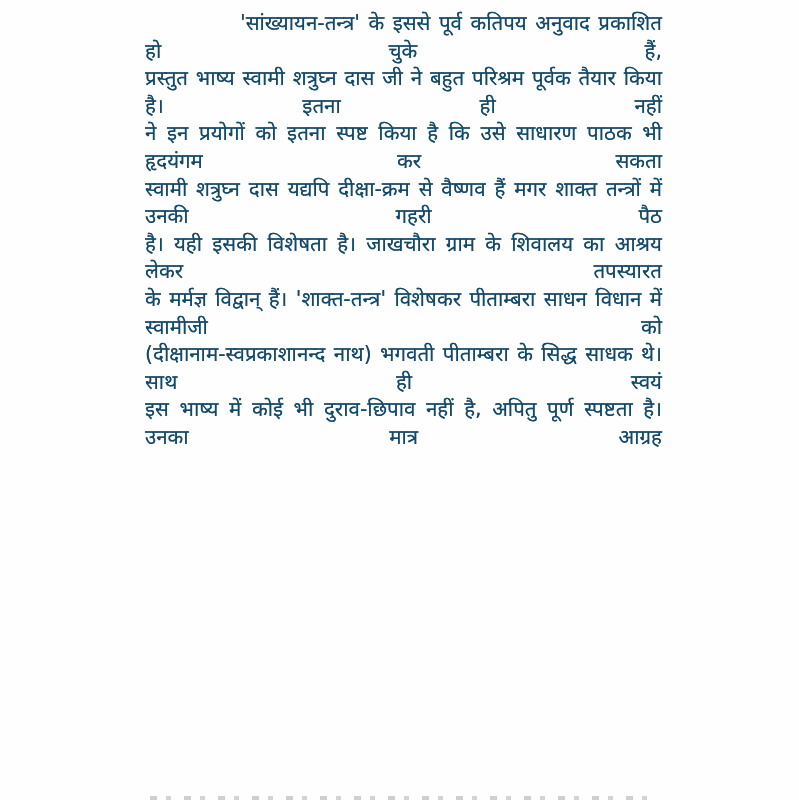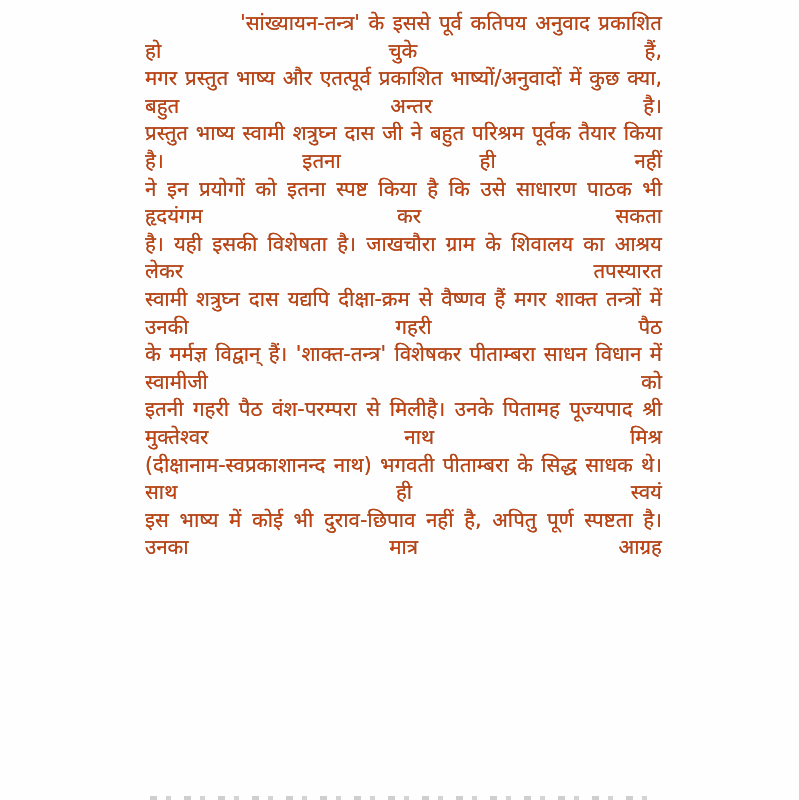--- a/index.html
+++ b/index.html
@@ -7,21 +7,21 @@
     padding: 0;
     background: #ffffff;
   }
   .page {
     position: relative;
     width: 799px;
     height: 800px;
     background: #fefefe;
     overflow: hidden;
     font-family: "DejaVu Sans", sans-serif;
-    color: #c2410c;
+    color: #0c4a6e;
   }
   .text-block {
     position: absolute;
     left: 145px;
     top: 10px;
     width: 517px;
   }
   .line {
     margin: 0;
     font-size: 20.5px;
@@ -49,27 +49,25 @@
   }
 </style>
 </head>
 <body>
 
 <div class="page">
   <div class="text-block">
 
     <div>
       <p class="line indent-lg">'सांख्यायन-तन्त्र' के इससे पूर्व कतिपय अनुवाद प्रकाशित हो चुके हैं,</p>
-      <p class="line">मगर प्रस्तुत भाष्य और एतत्पूर्व प्रकाशित भाष्यों/अनुवादों में कुछ क्या, बहुत अन्तर है।</p>
       <p class="line">प्रस्तुत भाष्य स्वामी शत्रुघ्न दास जी ने बहुत परिश्रम पूर्वक तैयार किया है। इतना ही नहीं</p>
       <p class="line">ने इन प्रयोगों को इतना स्पष्ट किया है कि उसे साधारण पाठक  भी हृदयंगम कर सकता</p>
+      <p class="line">स्वामी शत्रुघ्न दास यद्यपि दीक्षा-क्रम से वैष्णव हैं मगर शाक्त तन्त्रों में उनकी गहरी पैठ</p>
       <p class="line">है। यही इसकी विशेषता है। जाखचौरा ग्राम के शिवालय का आश्रय लेकर तपस्यारत</p>
-      <p class="line">स्वामी शत्रुघ्न दास यद्यपि दीक्षा-क्रम से वैष्णव हैं मगर शाक्त तन्त्रों में उनकी गहरी पैठ</p>
       <p class="line">के मर्मज्ञ विद्वान् हैं। 'शाक्त-तन्त्र' विशेषकर पीताम्बरा साधन विधान में स्वामीजी को</p>
-      <p class="line">इतनी गहरी पैठ वंश-परम्परा से मिलीहै। उनके पितामह पूज्यपाद श्री मुक्तेश्वर नाथ मिश्र</p>
       <p class="line">(दीक्षानाम-स्वप्रकाशानन्द नाथ) भगवती पीताम्बरा के सिद्ध साधक थे। साथ ही स्वयं</p>
       <p class="line">इस भाष्य में कोई भी दुराव-छिपाव नहीं है, अपितु पूर्ण स्पष्टता है। उनका मात्र आग्रह</p>
 
     </div>
 
   </div>
 
   <div class="cutoff-smudge"></div>
 </div>
 

